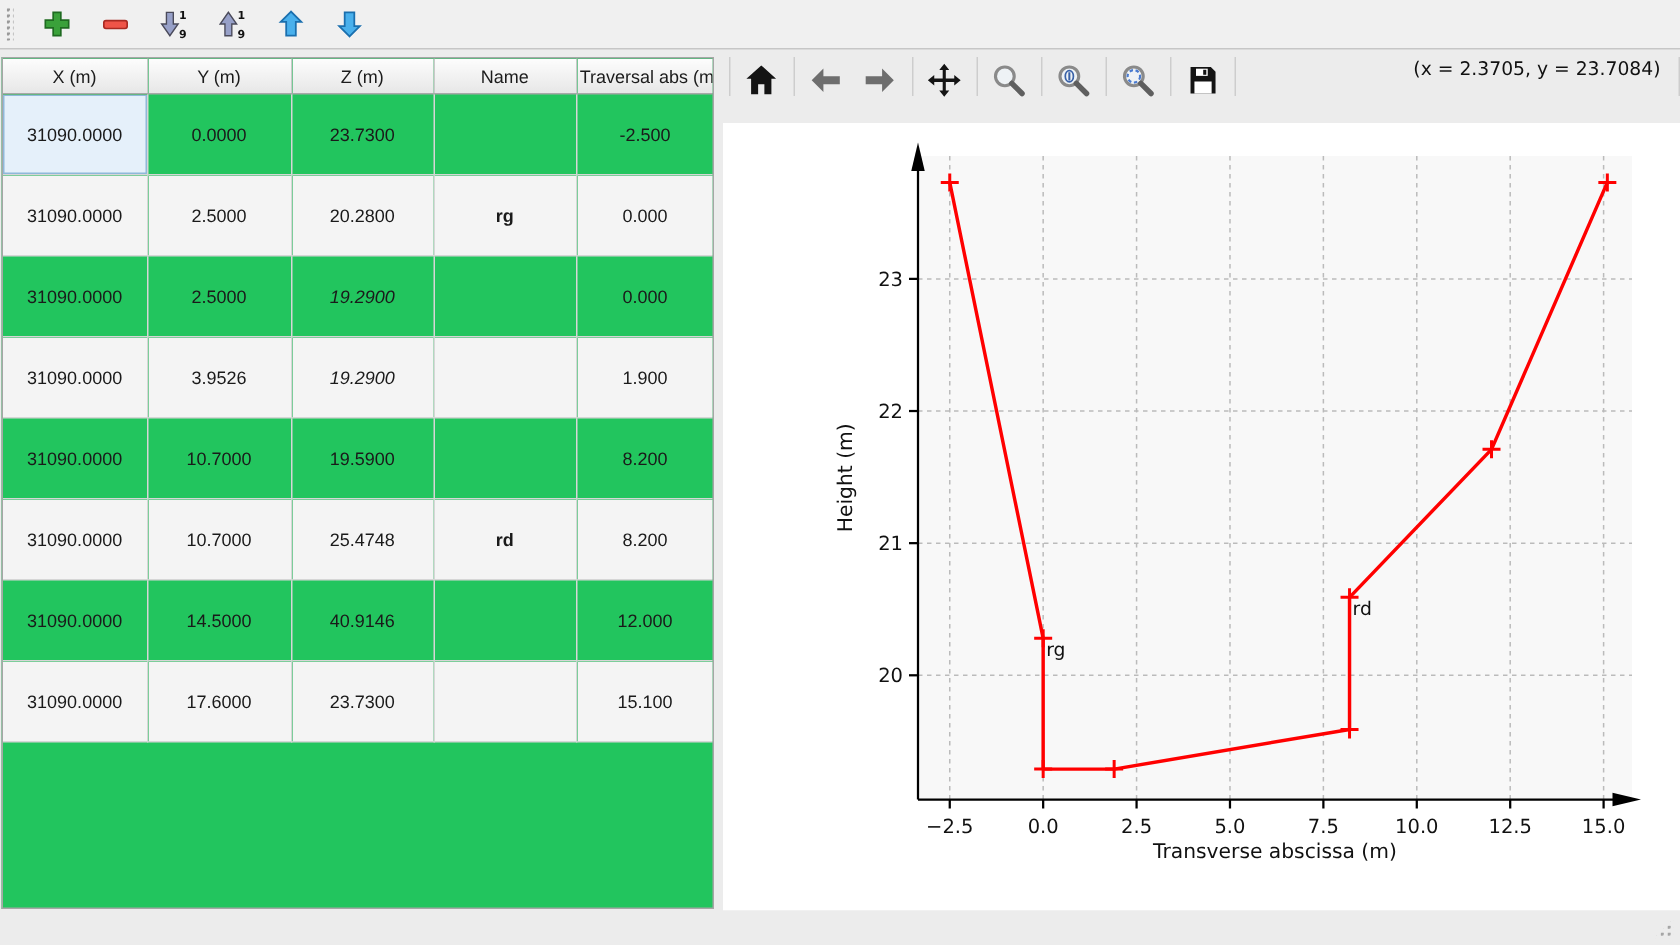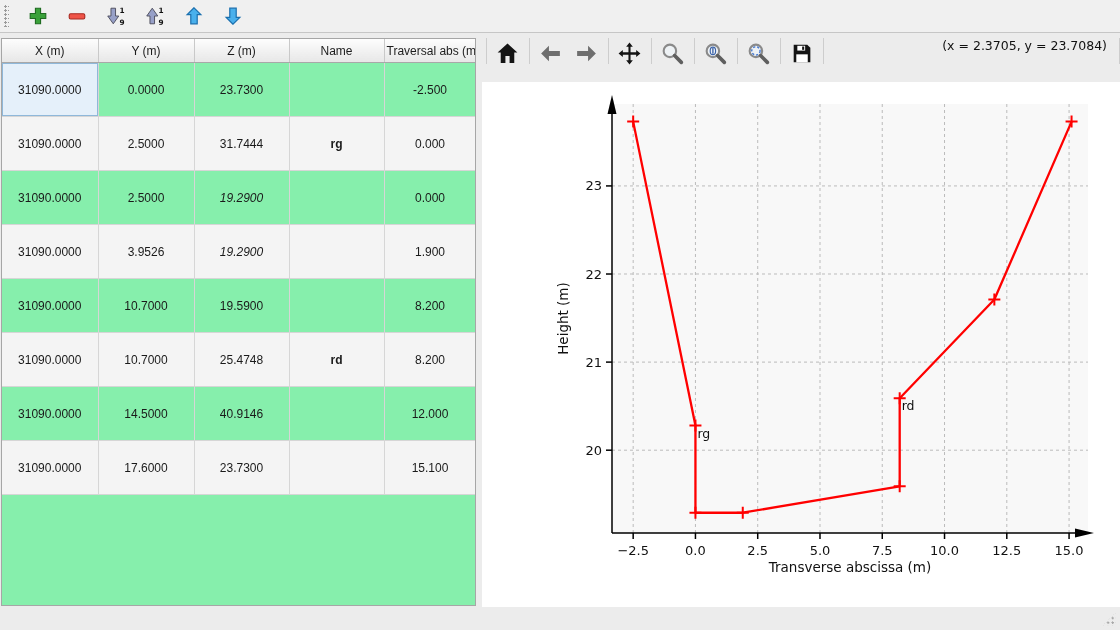--- a/index.html
+++ b/index.html
@@ -18,21 +18,21 @@
   .tb-handle{
     width:5px;height:22px;margin-right:4px;
     background-image:radial-gradient(circle at 1.5px 1.5px,#9a9a9a 1px,transparent 1.2px);
     background-size:4px 4px;
   }
   .tb-btn{width:26px;height:26px;border:none;background:transparent;padding:1px;cursor:pointer;}
   .tb-btn svg{width:22px;height:22px;display:block;}
   
   .left-panel{
     position:absolute;left:1px;top:38px;width:475px;height:568px;
-    background:#86efac;border:1px solid #a6a6a6;box-sizing:border-box;overflow:hidden;
+    background:#22c55e;border:1px solid #a6a6a6;box-sizing:border-box;overflow:hidden;
   }
   table.points{border-collapse:collapse;table-layout:fixed;width:474px;font-size:12px;}
   table.points th{
     height:23px;font-weight:normal;color:#1c1c1c;
     background:linear-gradient(#fdfdfd,#e7e7e7);
     border-right:1px solid #c9c9c9;border-bottom:1px solid #a8a8a8;
     white-space:nowrap;overflow:hidden;padding:0 2px;
   }
   table.points td{
     height:29px;text-align:center;color:#1a1a1a;
@@ -148,21 +148,21 @@
         <tr>
           <td class="selected">31090.0000</td>
           <td>0.0000</td>
           <td class="z-blue">23.7300</td>
           <td class="name-cell"></td>
           <td class="muted">-2.500</td>
         </tr>
         <tr class="alt">
           <td>31090.0000</td>
           <td>2.5000</td>
-          <td>31.7444</td>
+          <td>20.2800</td>
           <td class="name-cell">rg</td>
           <td class="muted">0.000</td>
         </tr>
         <tr>
           <td>31090.0000</td>
           <td>2.5000</td>
           <td class="z-red">19.2900</td>
           <td class="name-cell"></td>
           <td class="muted">0.000</td>
         </tr>

